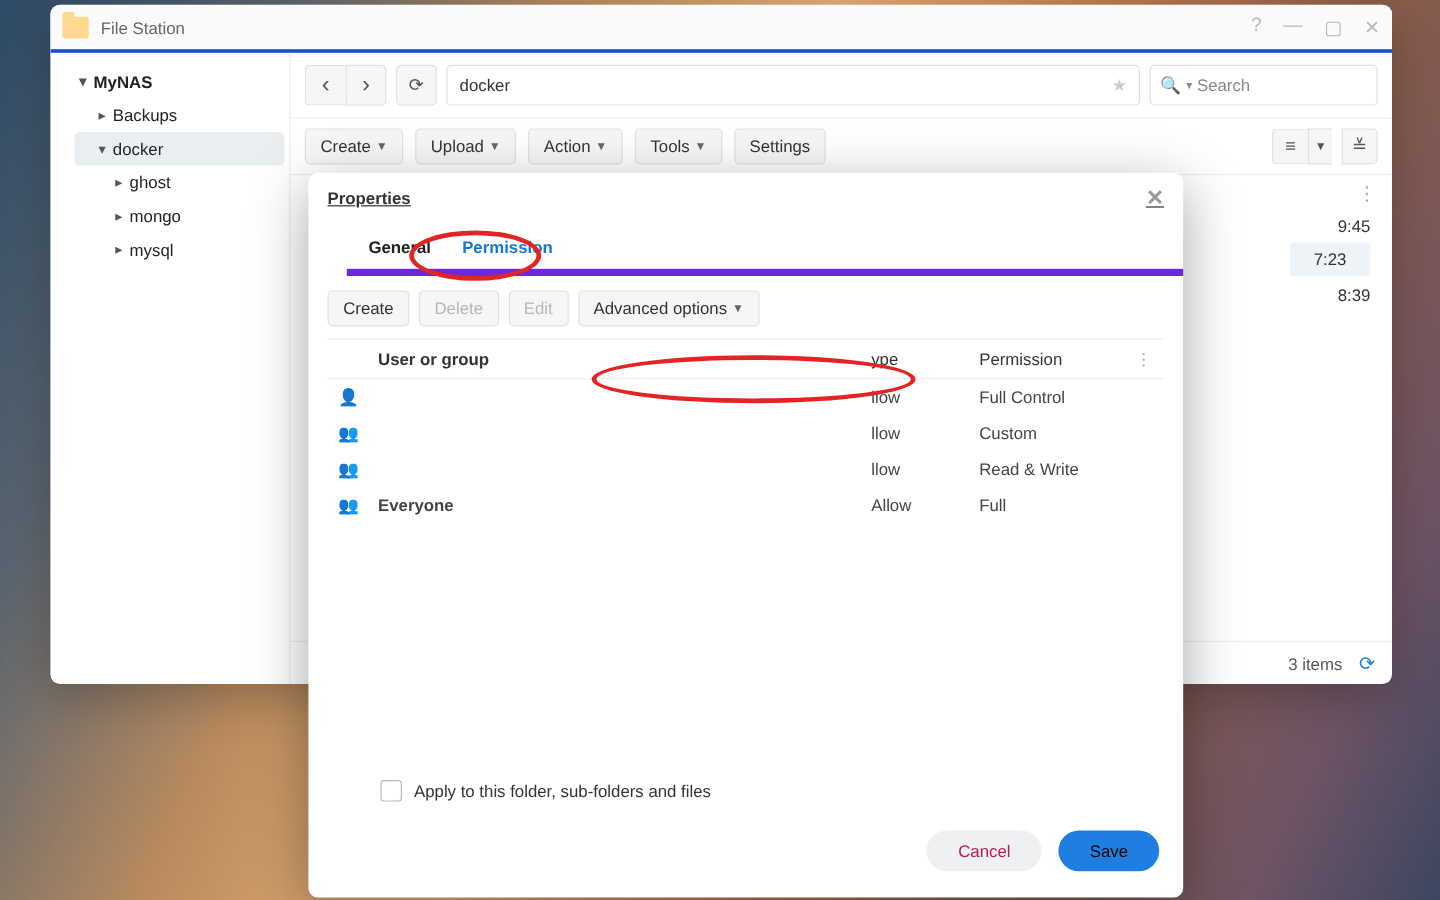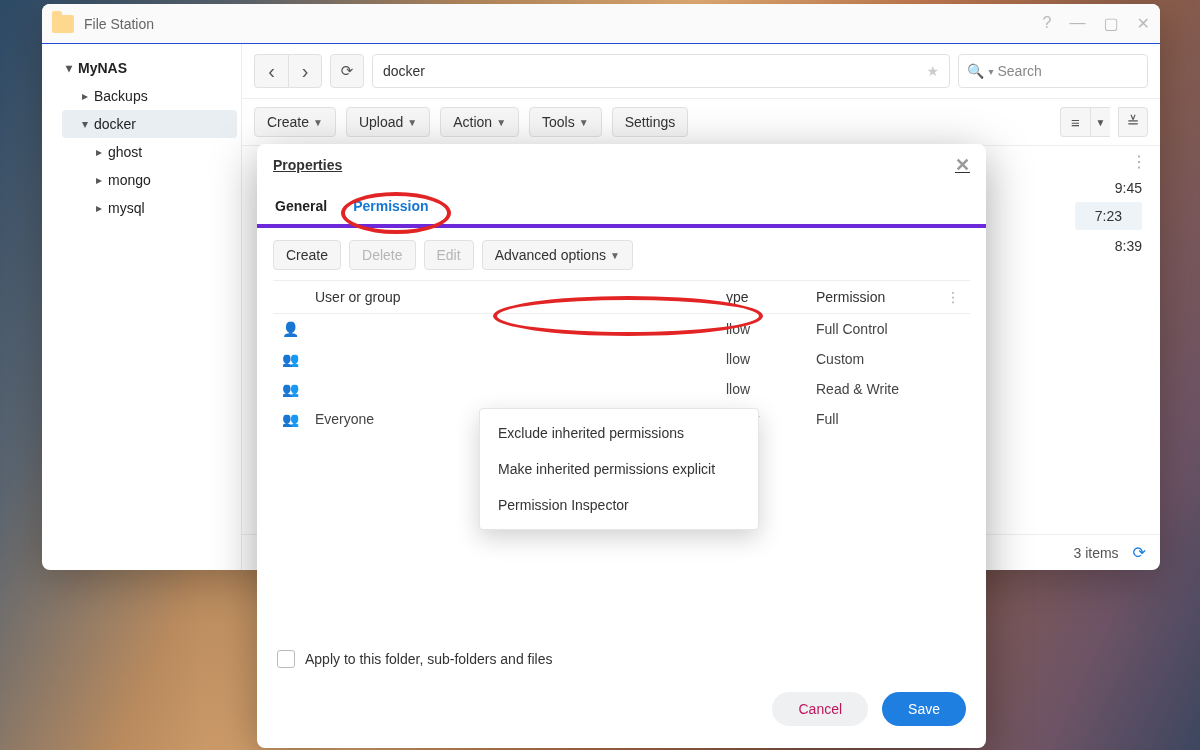--- a/index.html
+++ b/index.html
@@ -10,21 +10,21 @@
   }
 
   
   .window {
     position: absolute; left: 42px; top: 4px; width: 1118px; height: 566px;
     background: #fff; border-radius: 8px; box-shadow: 0 10px 40px rgba(0,0,0,.25);
     display: flex; flex-direction: column; overflow: hidden;
   }
   .titlebar {
     height: 40px; display:flex; align-items:center; padding: 0 10px; color:#666; font-size:14px;
-    border-bottom:1px solid #1d4ed8; background:#fafafa;
+    border-bottom:3px solid #1d4ed8; background:#fafafa;
   }
   .titlebar .folder-ico { width:22px; height:18px; background:#ffd890; border-radius:2px; margin-right:10px; position:relative; }
   .titlebar .folder-ico::before { content:""; position:absolute; top:-4px; left:0; width:10px; height:5px; background:#ffd890; border-radius:2px 2px 0 0;}
   .title-controls { margin-left:auto; display:flex; gap:18px; color:#b9b9b9; }
   .title-controls span { font-size:16px; cursor:pointer; }
 
   .body { flex:1; display:flex; min-height:0; }
   .sidebar {
     width:200px; border-right:1px solid #ececec; padding:10px 4px; font-size:14px; color:#222;
   }
@@ -61,49 +61,49 @@
   .statusbar .refresh { color:#1e7fe0; font-size:16px; cursor:pointer; }
 
   
   .dialog {
     position:absolute; left:257px; top:144px; width:729px; height:604px;
     background:#fff; border-radius:8px; box-shadow:0 12px 46px rgba(0,0,0,.35);
     display:flex; flex-direction:column; overflow:visible;
   }
   .dlg-title { height:42px; display:flex; align-items:center; padding:0 16px; font-weight:600; color:#333; font-size:14px;text-decoration:underline; }
   .dlg-close { margin-left:auto; color:#999; font-size:18px; cursor:pointer; }
-  .tabs { display:flex; padding:0 16px; border-bottom:4px solid #6d28d9; position:relative; gap:22px; }
+  .tabs { display:flex; padding:0 16px; border-bottom:6px solid #6d28d9; position:relative; gap:22px;margin-left:32px; }
   .tab { padding:12px 2px 10px; font-size:14px; font-weight:700; color:#222; cursor:pointer; }
   .tab.active { color:#1677d2; }
   .dlg-toolbar { display:flex; gap:8px; padding:12px 16px 10px; }
   .btn.disabled { color:#b6b6b6; }
   .perm-table { flex:1; padding:0 16px; position:relative; }
   .perm-head { display:flex; border:1px solid #eee; border-left:none; border-right:none; height:34px; align-items:center; color:#333; font-size:14px; }
   .col-icon { width:36px; text-align:center; }
-  .col-user { flex:1; padding-left:6px; }
+  .col-user { flex:1; padding-left:6px;font-weight:bold; }
   .col-type { width:90px; }
   .col-perm { width:130px; }
   .col-menu { width:24px; color:#aaa; }
   .perm-row { display:flex; height:30px; align-items:center; color:#444; font-size:14px; }
   .perm-row .col-icon { color:#c7c7c7; }
 
   .dropdown {
     position:absolute; left:222px; top:128px; width:280px; background:#fff;
     border:1px solid #e5e5e5; border-radius:4px; box-shadow:0 8px 24px rgba(0,0,0,.18); z-index:5;
     padding:6px 0;
   }
   .dropdown-item { padding:10px 18px; font-size:14px; color:#333; cursor:pointer; }
 
-  .dlg-footer-area { margin-top:auto; }
+  .dlg-footer-area { margin-top:auto;margin-left:40px; }
   .apply-row { display:flex; align-items:center; gap:10px; padding:14px 20px; font-size:14px; color:#333; }
   .cb { width:18px; height:18px; border:1px solid #bbb; border-radius:3px; cursor:pointer; }
   .dlg-buttons { display:flex; justify-content:flex-end; gap:14px; padding:10px 20px 22px; }
   .btn-round { height:34px; padding:0 26px; border-radius:17px; border:none; font-size:14px; cursor:pointer; }
   .btn-cancel { background:#eef0f2; color:#be185d; }
-  .btn-save { background:#1e7fe0; color:#ffffff; }
+  .btn-save { background:#1e7fe0; color:#000000; }
 
   
   .anno { position:absolute; border:4px solid #e32424; border-radius:50%; pointer-events:none; z-index:10; }
   .anno1 { left:84px; top:48px; width:110px; height:42px; }
   .anno2 { left:236px; top:152px; width:270px; height:40px; }
 
   
   .chev::before{content:"‹"; font-size:20px;}
   .chev.r::before{content:"›";}
 </style>
@@ -284,25 +284,20 @@
       <div class="col-menu"></div>
     </div>
     <div class="perm-row">
       <div class="col-icon">👥</div>
       <div class="col-user">Everyone</div>
       <div class="col-type">Allow</div>
       <div class="col-perm">Full</div>
       <div class="col-menu"></div>
     </div>
 
-    <div class="dropdown">
-      <div class="dropdown-item">Exclude inherited permissions</div>
-      <div class="dropdown-item">Make inherited permissions explicit</div>
-      <div class="dropdown-item">Permission Inspector</div>
-    </div>
   </div>
 
   <div class="dlg-footer-area">
     <div class="apply-row">
       <span class="cb"></span>
       <span>Apply to this folder, sub-folders and files</span>
     </div>
     <div class="dlg-buttons">
       <button class="btn-round btn-cancel">Cancel</button>
       <button class="btn-round btn-save">Save</button>

